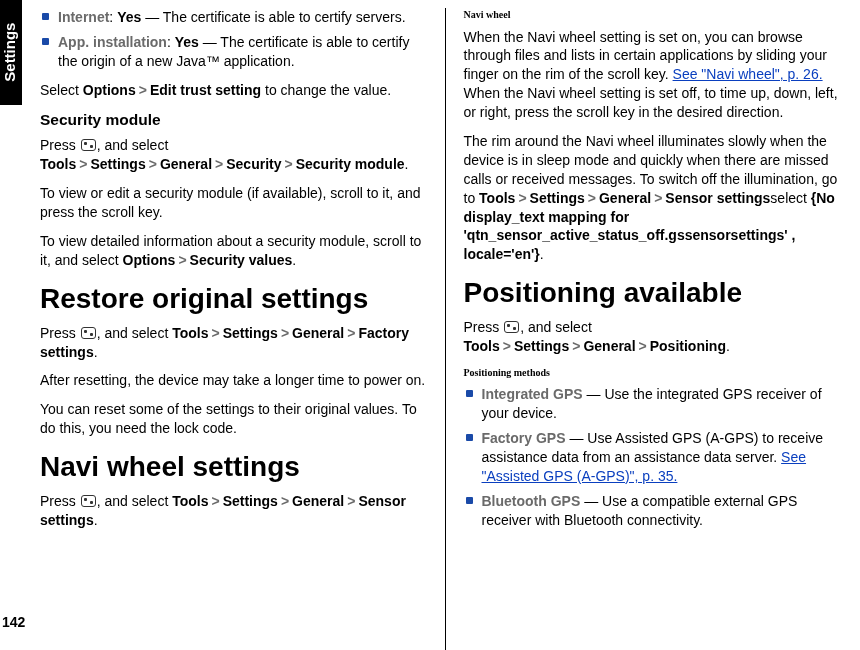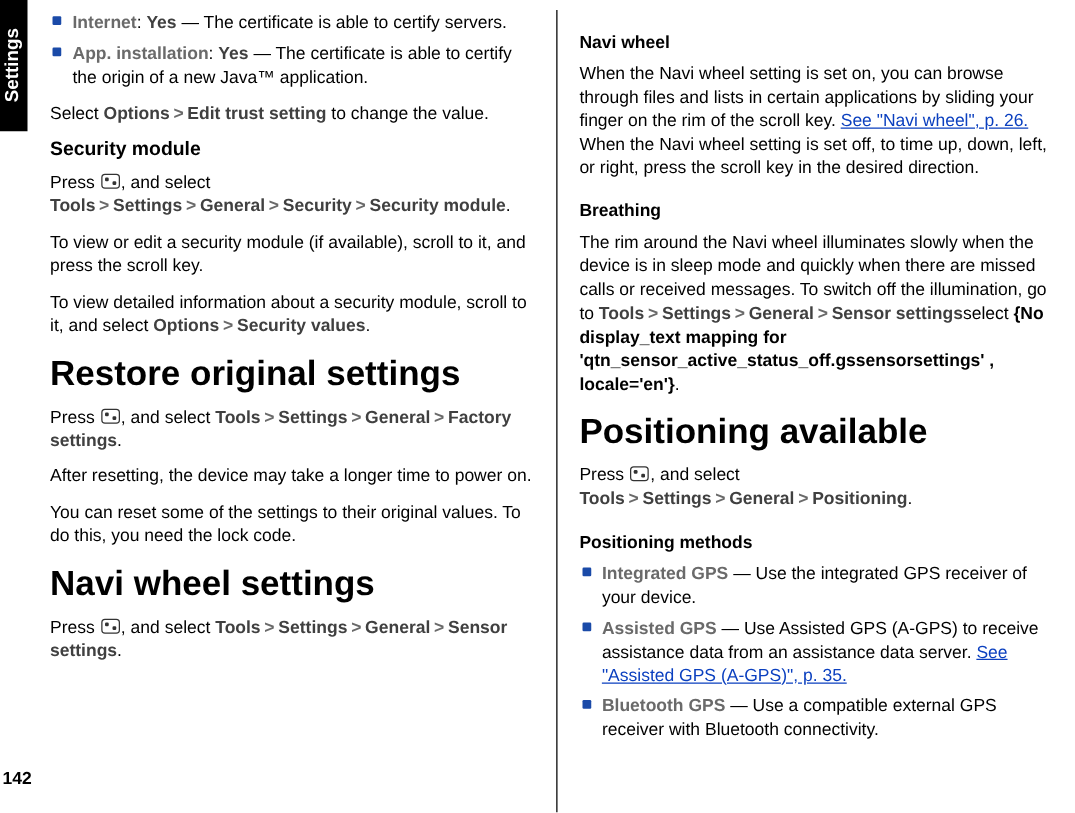--- a/index.html
+++ b/index.html
@@ -52,22 +52,22 @@
     min-width: 0;
   }
   .col-divider {
     width: 1px;
     background: #000;
     height: 100%;
   }
   p { margin-bottom: 10px; }
   h2 { font-size: 28px; font-weight: bold; margin: 8px 0 6px; }
   h3 { font-size: 15.5px; font-weight: bold; margin: 8px 0 6px; }
-  h4 { font-size: 14px; font-weight: bold; margin: 16px 0 6px; }
-  .menu { color: #404040; font-weight: bold; margin-top: 32px; }
+  h4 { font-size: 10px; font-weight: bold; margin: 0 0 6px; font-family: Liberation Serif, serif; }
+  .menu { color: #000000; font-weight: bold; margin-top: 32px; }
   .itemlabel { color: #6a6a6a; font-weight: bold; text-align: right; }
   .link { color: #0a3fbf; text-decoration: underline; }
   ul.bullets { list-style: none; margin-bottom: 10px; }
   ul.bullets li {
     position: relative;
     padding-left: 18px;
     margin-bottom: 6px;
   }
   ul.bullets li::before {
     content: "";
@@ -159,40 +159,39 @@
   <div class="col-divider"></div>
 
   <div class="col">
 
     <h4>Navi wheel</h4>
 
     <p>
       <span>When the Navi wheel setting is set on, you can browse through files and lists in certain applications by sliding your finger on the rim of the scroll key. </span><span class="link">See "Navi wheel", p. 26.</span><span> When the Navi wheel setting is set off, to time up, down, left, or right, press the scroll key in the desired direction.</span>
     </p>
 
-    <h4>Breathing</h4>
 
     <p>
       <span>The rim around the Navi wheel illuminates slowly when the device is in sleep mode and quickly when there are missed calls or received messages. To switch off the illumination, go to </span><span class="menu">Tools</span><span class="chev">&gt;</span><span class="menu">Settings</span><span class="chev">&gt;</span><span class="menu">General</span><span class="chev">&gt;</span><span class="menu">Sensor settings</span><span>select </span><b>{No display_text mapping for 'qtn_sensor_active_status_off.gssensorsettings' , locale='en'}</b>.
     </p>
 
     <h2>Positioning available</h2>
 
     <p>
       <span>Press </span><span class="key-icon"></span><span>, and select </span><span class="menu">Tools</span><span class="chev">&gt;</span><span class="menu">Settings</span><span class="chev">&gt;</span><span class="menu">General</span><span class="chev">&gt;</span><span class="menu">Positioning</span>.
     </p>
 
     <h4>Positioning methods</h4>
 
     <ul class="bullets">
       <li>
         <span class="itemlabel">Integrated GPS</span><span> — Use the integrated GPS receiver of your device.</span>
       </li>
       <li>
-        <span class="itemlabel">Assisted GPS</span><span> — Use Assisted GPS (A-GPS) to receive assistance data from an assistance data server. </span><span class="link">See "Assisted GPS (A-GPS)", p. 35.</span>
+        <span class="itemlabel">Factory GPS</span><span> — Use Assisted GPS (A-GPS) to receive assistance data from an assistance data server. </span><span class="link">See "Assisted GPS (A-GPS)", p. 35.</span>
       </li>
       <li>
         <span class="itemlabel">Bluetooth GPS</span><span> — Use a compatible external GPS receiver with Bluetooth connectivity.</span>
       </li>
     </ul>
 
   </div>
 </div>
 
 </body></html>

